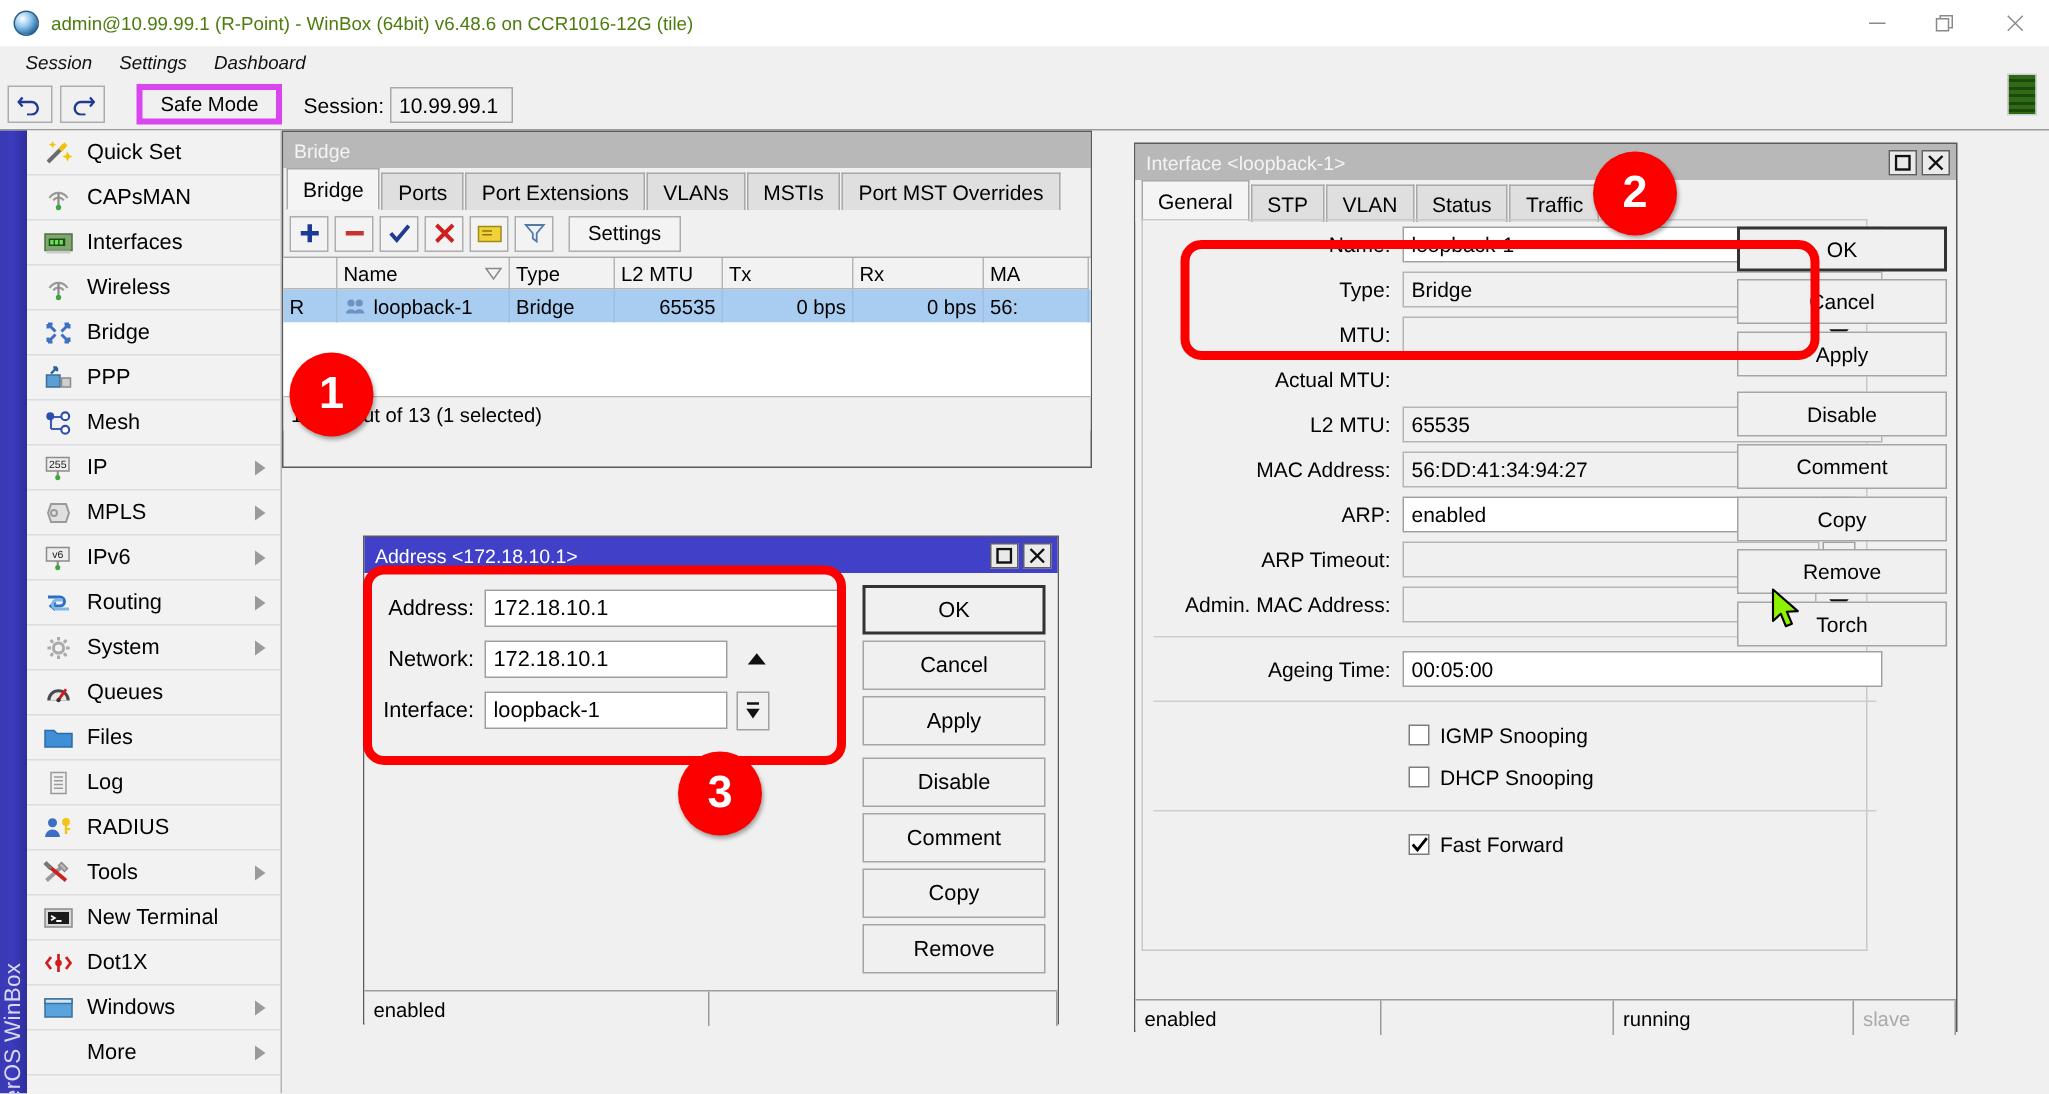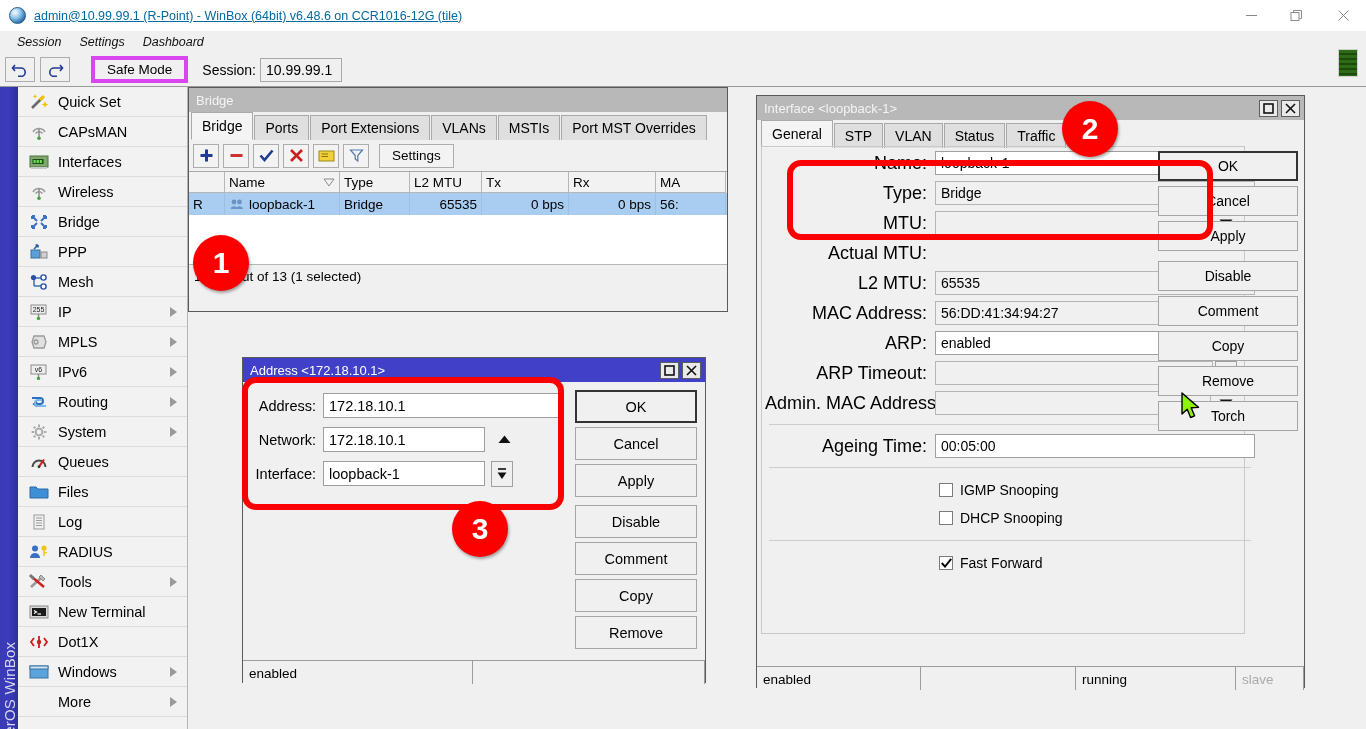--- a/index.html
+++ b/index.html
@@ -20,21 +20,21 @@
   .titlebar {
     position: absolute; left: 0; top: 0; width: 1366px; height: 31px;
     background: #ffffff; display: flex; align-items: center;
   }
   .tb-icon {
     width: 17px; height: 17px; margin-left: 9px; margin-right: 8px;
     border-radius: 50%;
     background: radial-gradient(circle at 33% 30%, #ffffff 0%, #8fc6ea 38%, #2a6fa8 75%, #15496f 100%);
     border: 1px solid #2a5d85;
   }
-  .tb-title { font-size: 12.5px; color: #0369a1; white-space: nowrap; text-decoration: underline; }
+  .tb-title { font-size: 12.5px; color: #4d7c0f; white-space: nowrap; }
   .tb-ctrls { margin-left: auto; display: flex; height: 31px; }
   .tb-btn {
     width: 46px; height: 31px; display: flex; align-items: center; justify-content: center;
     color: #7a7a7a; font-size: 13px;
   }
   .tb-btn svg { display:block; }
 
   
   .menubar {
     position: absolute; left: 0; top: 31px; width: 1366px; height: 22px;
@@ -128,21 +128,21 @@
   .gc { border-right: 1px solid #9ec0e0; padding: 1px 4px; display:flex; align-items:center; overflow:hidden; white-space:nowrap; }
   .gc.num { justify-content: flex-end; }
   .grid-blank { height: 50px; background: #fff; border-bottom: 1px solid #b6b6b6; }
   .grid-status { height: 22px; display: flex; align-items: center; padding-left: 5px; font-size: 13.5px; background: #f0f0f0; }
 
   
   #iface-win { left: 756px; top: 95px; width: 549px; height: 593px; }
   .iface-body { position: relative; height: 546px; background: #f0f0f0; }
   .form-area { position: absolute; left: 8px; top: 30px; width: 490px; }
   .frow { display: flex; align-items: center; height: 26px; margin-bottom: 4px; }
-  .flabel { width: 170px; text-align: right; padding-right: 8px; font-size: 18px; white-space: nowrap; }
+  .flabel { width: 170px; text-align: right; padding-right: 8px; font-size: 14px; white-space: nowrap; }
   .finput {
     flex: 1; height: 24px; background: #ffffff; border: 1px solid #a0a0a0;
     padding: 0 5px; font-size: 14px; display: flex; align-items: center;
   }
   .finput.ro { background: #f0f0f0; border: 1px solid #b5b5b5; }
   .finput.empty { background: #f0f0f0; border: 1px solid #b5b5b5; }
   .spin {
     width: 22px; height: 24px; margin-left: 2px; border: 1px solid #a0a0a0; background: #f0f0f0;
     display: flex; align-items: center; justify-content: center;
   }

